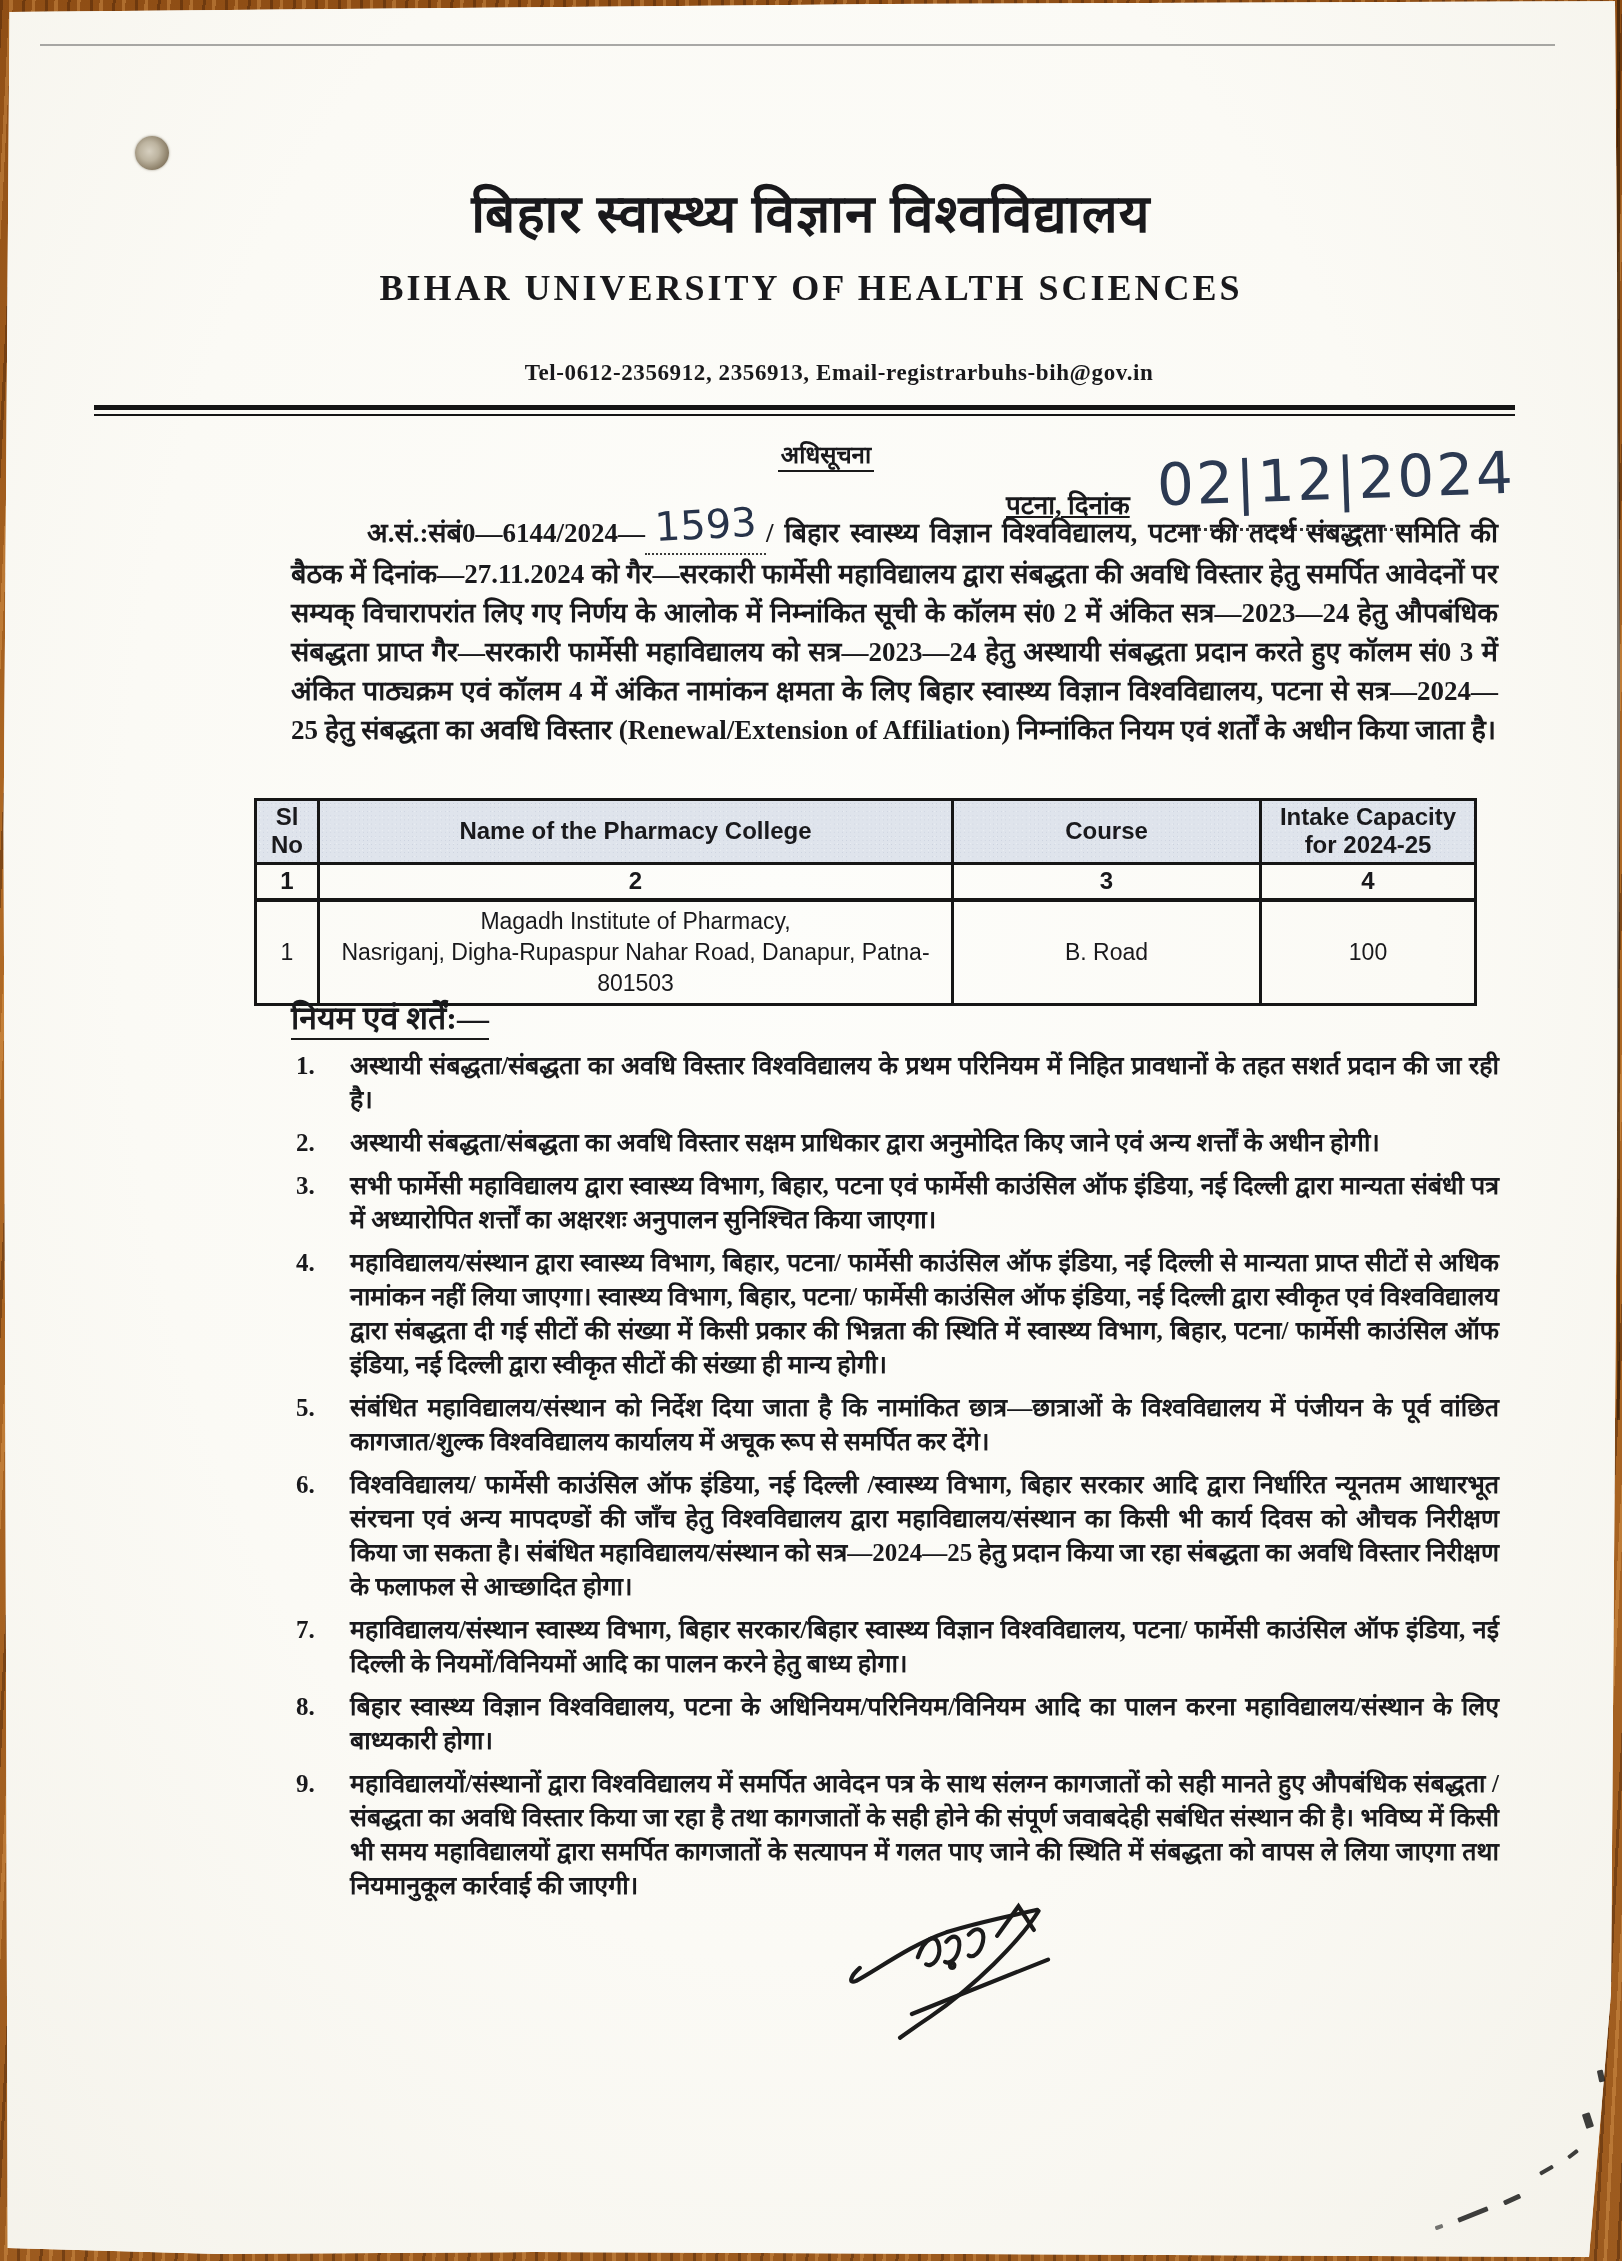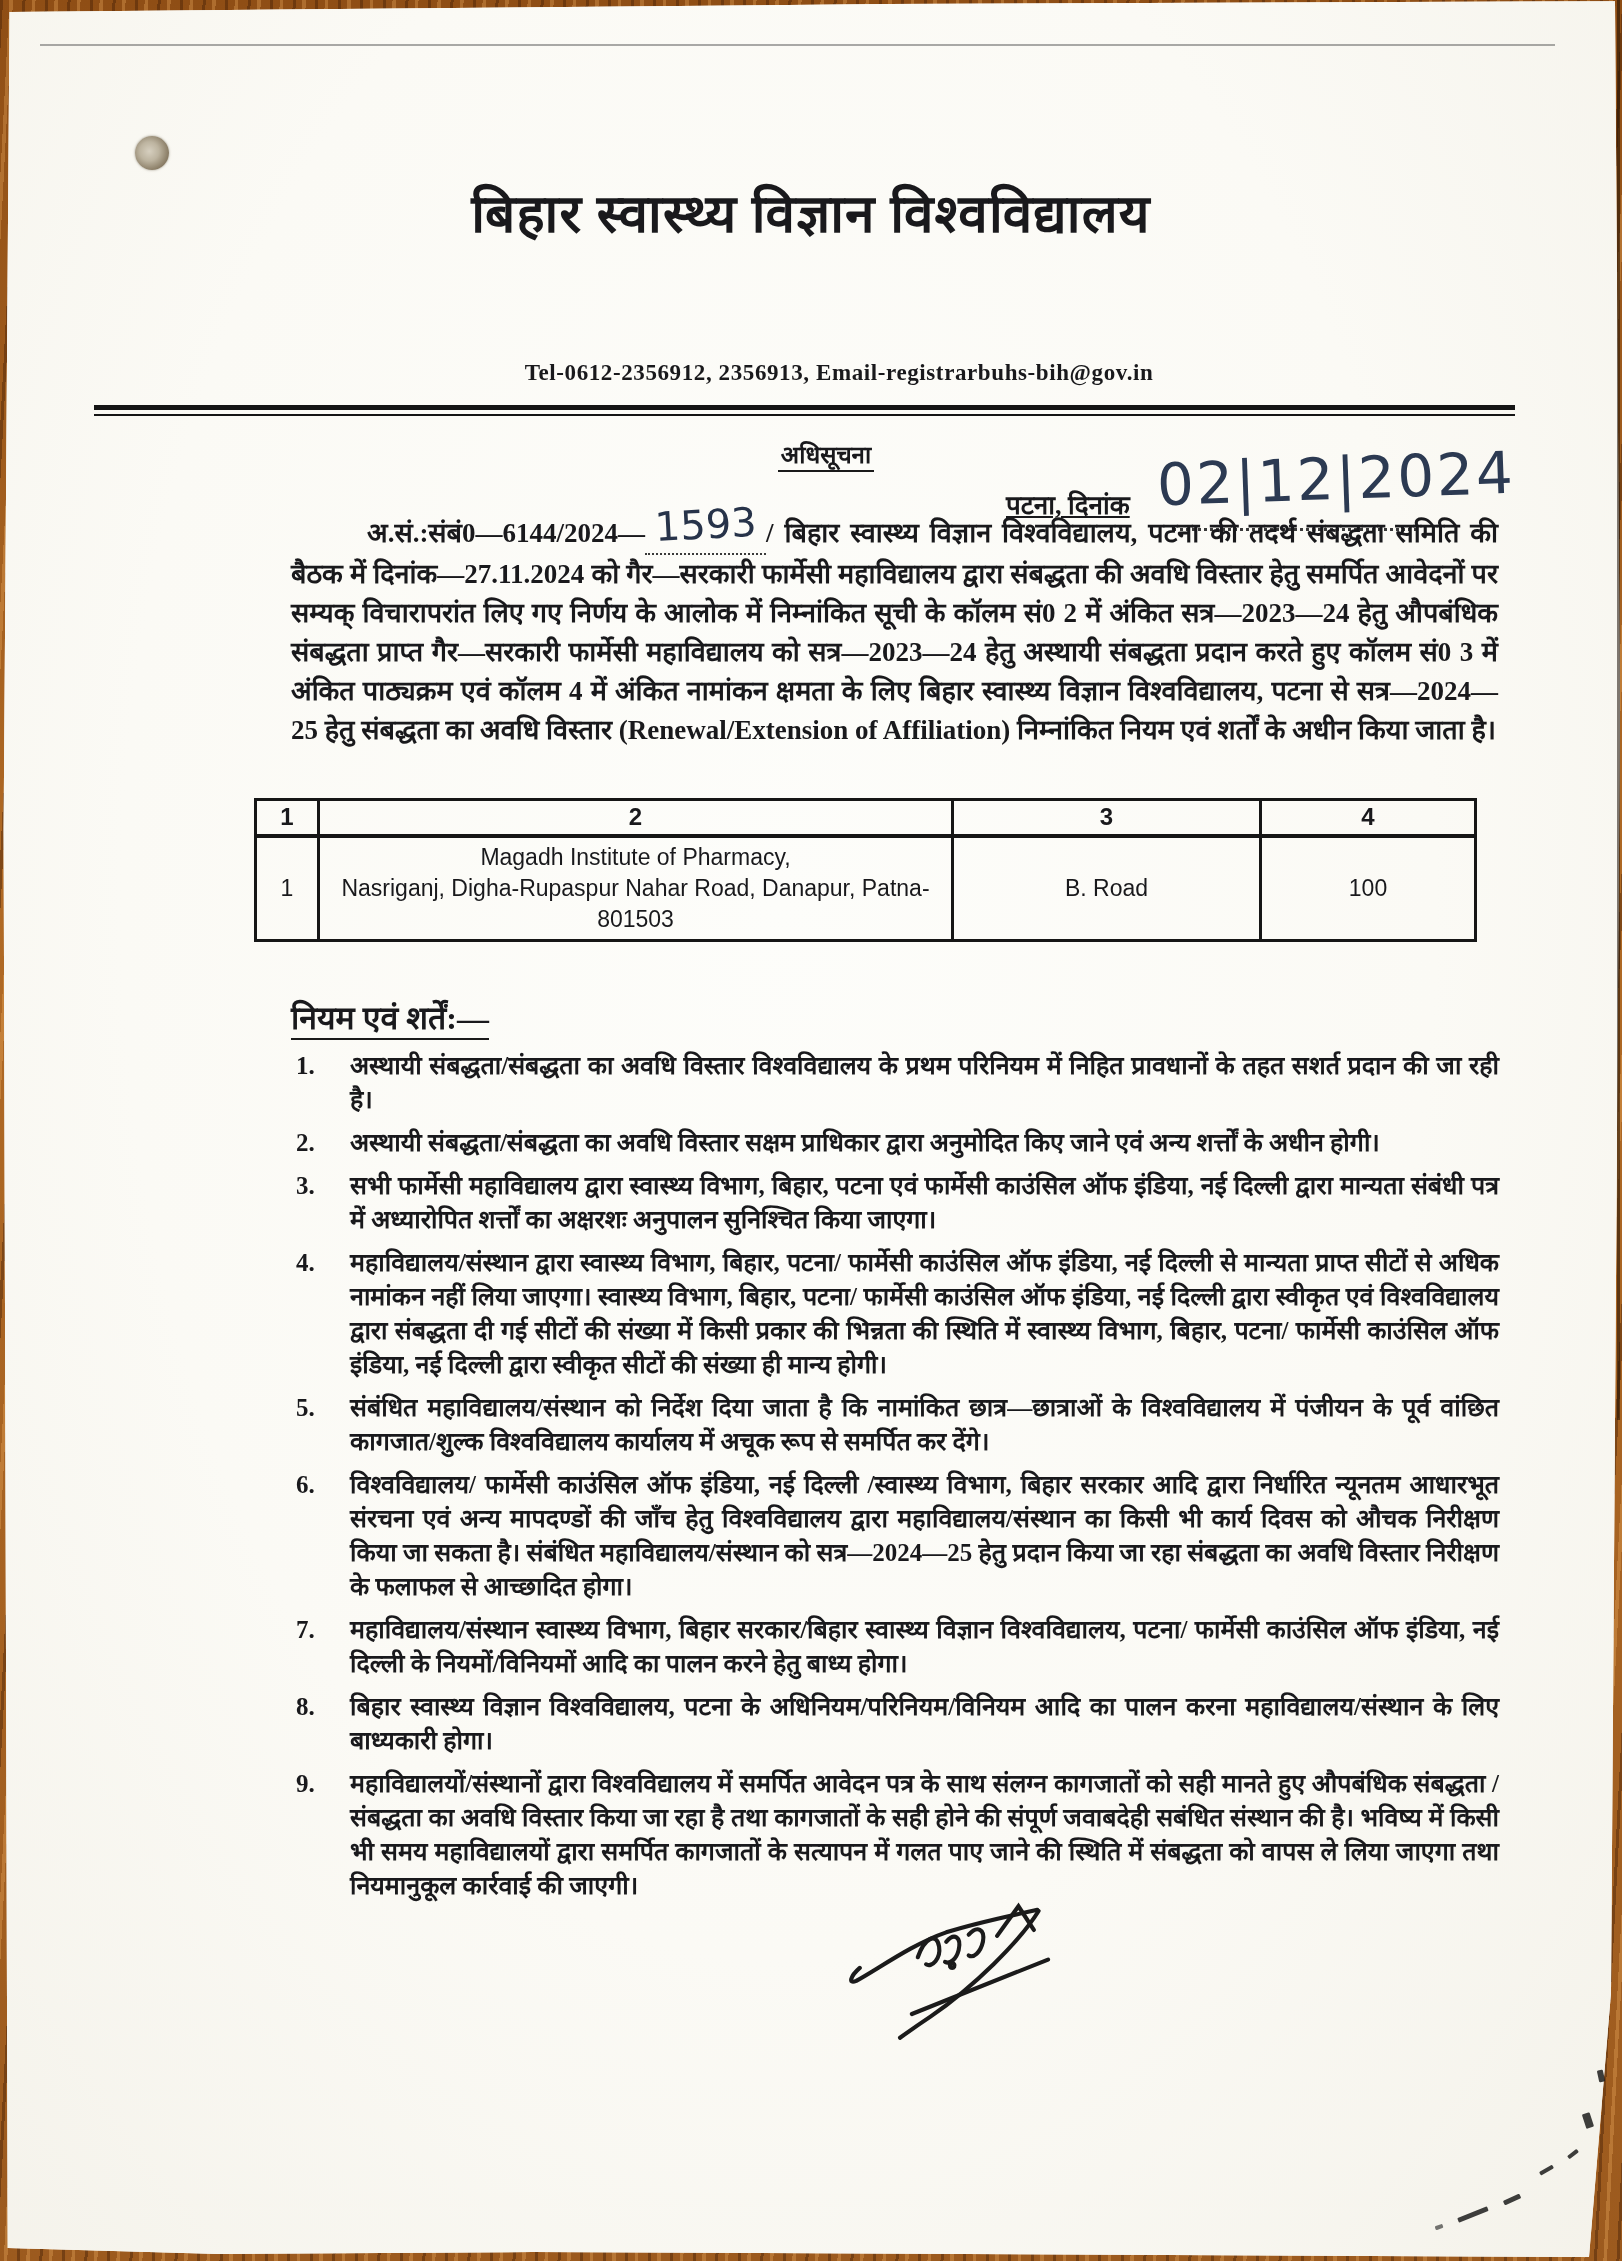--- a/index.html
+++ b/index.html
@@ -119,20 +119,21 @@
 <div class="wood"></div>
 <div class="paper"></div>
 
 <div class="page">
 
   <div class="scan-line"></div>
   <div class="edge-shadow"></div>
   <div class="punch-hole"></div>
 
   <div class="title-hi">बिहार स्वास्थ्य विज्ञान विश्वविद्यालय</div>
+  <div class="title-en">BIHAR UNIVERSITY OF HEALTH  SCIENCES</div>
   <div class="tel">Tel-0612-2356912, 2356913, Email-registrarbuhs-bih@gov.in</div>
 
   <div class="rule-wrap">
     <div class="rule-thick"></div>
     <div class="rule-thin"></div>
   </div>
 
   <div class="notif-heading">
     <span>अधिसूचना</span>
   </div>
@@ -146,20 +147,26 @@
   </div>
 
   <table class="affil-table">
     <colgroup>
       <col style="width:63px">
         <col style="width:634px">
         <col style="width:308px">
         <col style="width:215px">
     </colgroup>
     <tbody>
+        <tr>
+      <td class="hdr">Sl No</td>
+      <td class="hdr">Name of the Pharmacy College</td>
+      <td class="hdr">Course</td>
+      <td class="hdr">Intake Capacity for 2024-25</td>
+    </tr>
     <tr>
       <td class="colnum">1</td>
       <td class="colnum">2</td>
       <td class="colnum">3</td>
       <td class="colnum">4</td>
     </tr>
     <tr>
       <td class="data">1</td>
       <td class="data college-cell">
         <div>Magadh Institute of Pharmacy,</div>

